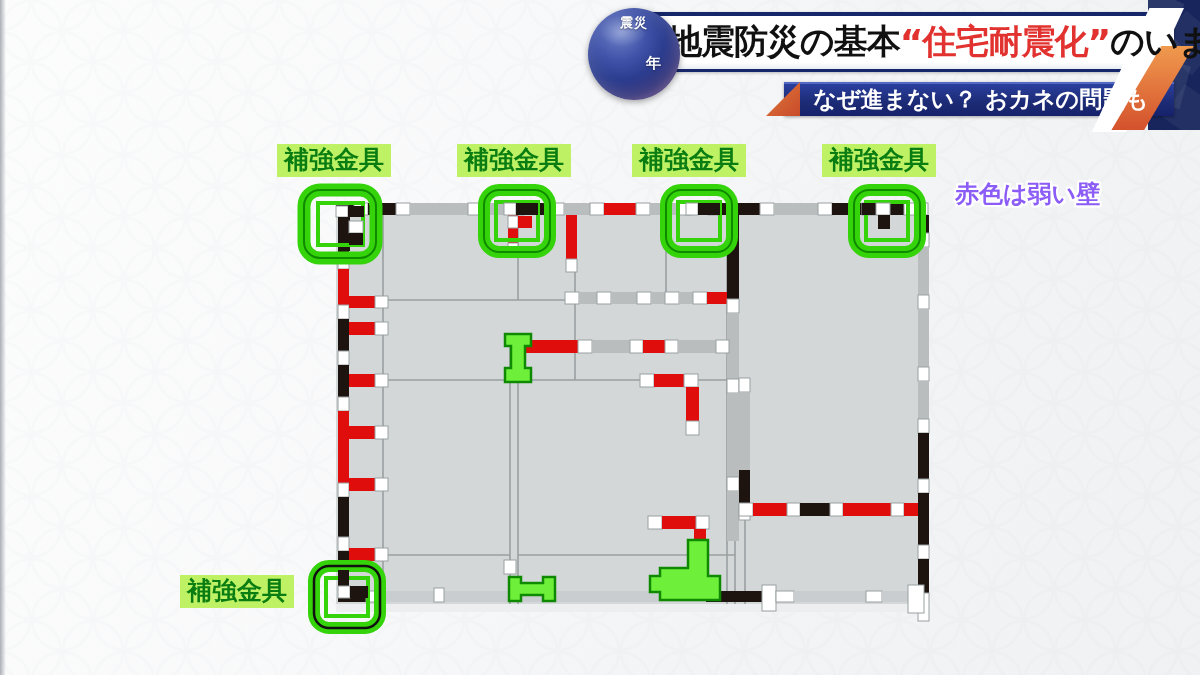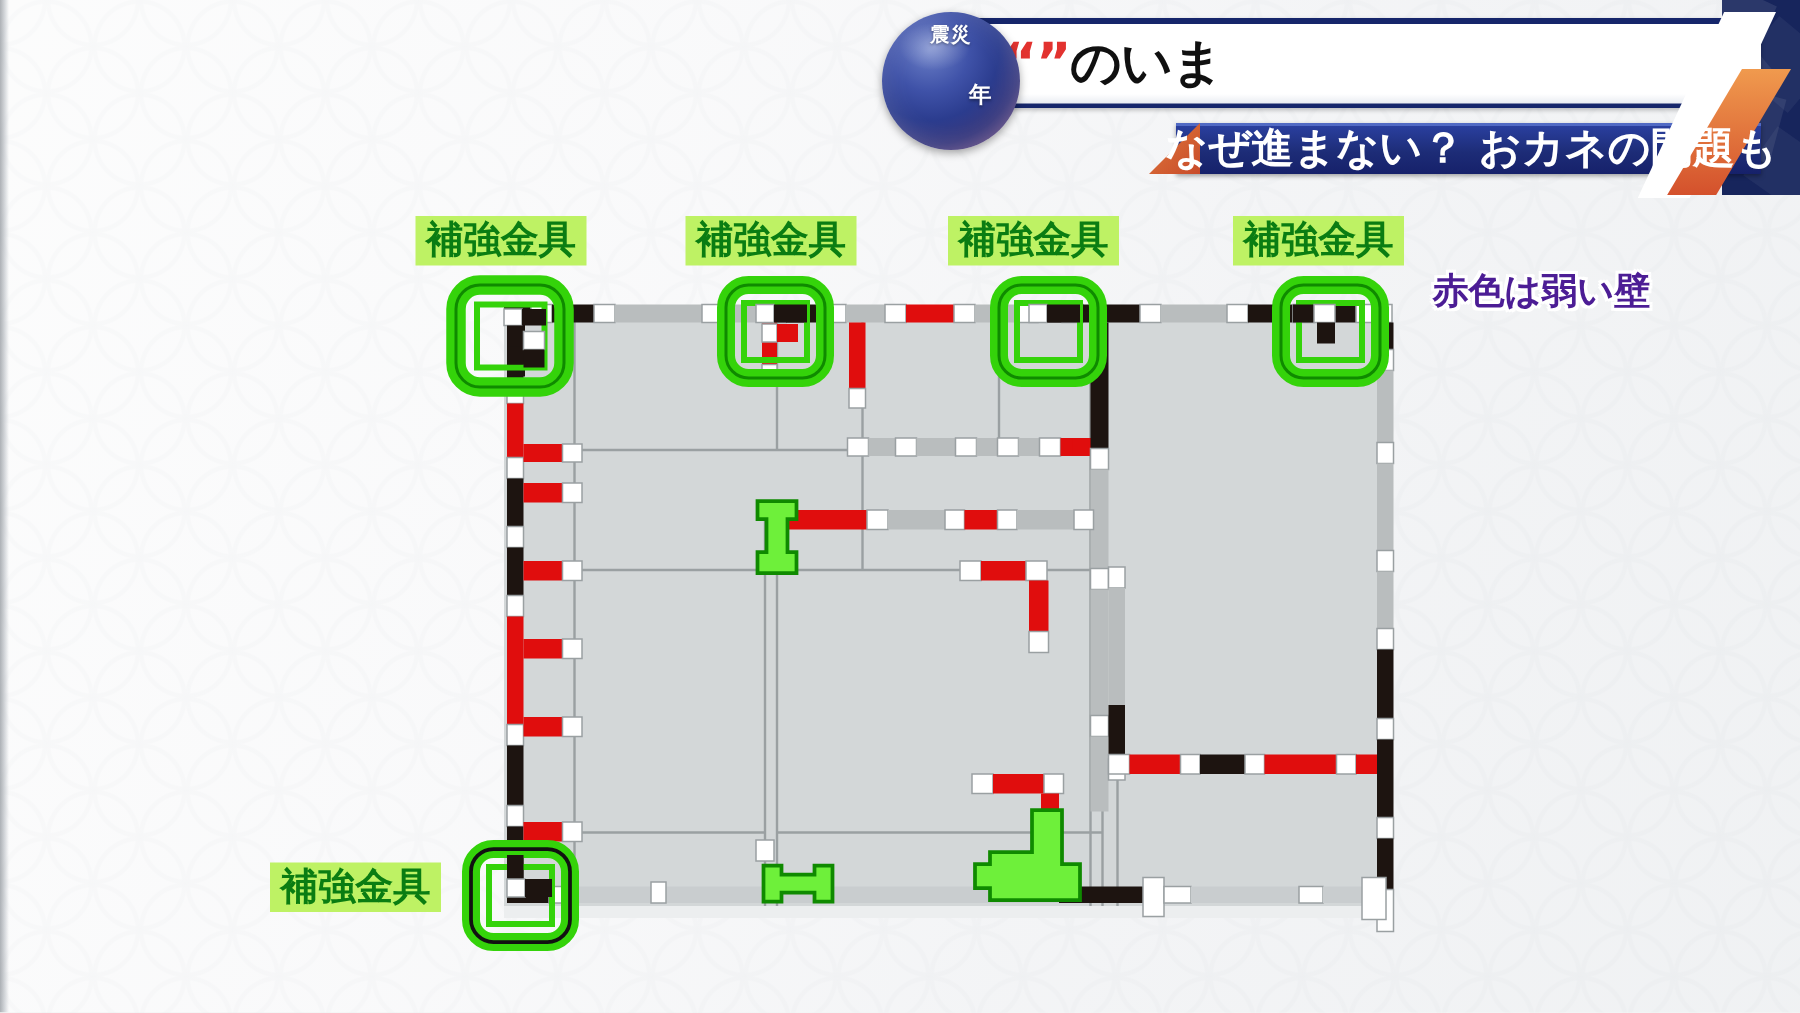--- a/index.html
+++ b/index.html
@@ -62,21 +62,21 @@
 
   .tb-subbar {
     position:absolute; left:196px; top:82px; width:390px; height:34px;
     background:linear-gradient(180deg,#2a3f9e 0%,#1d2c77 55%,#16216a 100%);
     box-shadow:0 1px 3px rgba(0,0,0,.35);
     border-top:2px solid #516ac4;
   }
   .tb-subtext {
     position:absolute; left:200px; top:82px; width:386px; height:34px;
     display:flex; align-items:center; justify-content:center;
-    color:#ffffff; font-size:28px; font-weight:bold; letter-spacing:0px;
+    color:#ffffff; font-size:23px; font-weight:bold; letter-spacing:0px;
     font-family:"DejaVu Sans","Liberation Sans",sans-serif;
     white-space:nowrap; z-index:3;
   }
   
   .tb-subcap {
     position:absolute; left:178px; top:82px; width:34px; height:34px;
     background:linear-gradient(135deg,#e07b3c,#c84a2a);
     clip-path:polygon(100% 0, 100% 100%, 0 100%);
     z-index:2;
   }
@@ -159,21 +159,21 @@
     letter-spacing:0px;
     padding:2px 7px 4px 7px;
     font-family:"DejaVu Sans","Liberation Sans",sans-serif;
     white-space:nowrap;
     line-height:1.08;
     z-index:30;
   }
 
   .redlegend {
     position:absolute; left:955px; top:178px;
-    color:#4c1d95; font-weight:bold; font-size:24px;
+    color:#8b5cf6; font-weight:bold; font-size:24px;
     font-family:"DejaVu Sans","Liberation Sans",sans-serif;
     white-space:nowrap;
     text-shadow:
       -2px -2px 0 #fff, 2px -2px 0 #fff, -2px 2px 0 #fff, 2px 2px 0 #fff,
       0 -2px 0 #fff, 0 2px 0 #fff, -2px 0 0 #fff, 2px 0 0 #fff;
     z-index:30;
   }
 
   
   #plan { position:absolute; left:0; top:0; width:1200px; height:675px; z-index:20; }
@@ -482,21 +482,23 @@
       <i class="f3"></i>
       <i class="f4"></i>
       <i class="f5"></i>
   </div>
   <div class="tb-slash-w"></div>
   <div class="tb-slash-o"></div>
 
   <div class="tb-maincap"></div>
   <div class="tb-mainbar"></div>
   <div class="tb-maintext">
+    <span>地震防災の基本</span>
     <span class="qt">“</span>
+    <span class="hl">住宅耐震化</span>
     <span class="qt">”</span>
     <span>のいま</span>
   </div>
 
   <div class="tb-subcap"></div>
   <div class="tb-subbar"></div>
   <div class="tb-subtext">なぜ進まない？ おカネの問題も</div>
 
   <div class="tb-badge"></div>
   <div class="tb-badge-top">震災</div>

